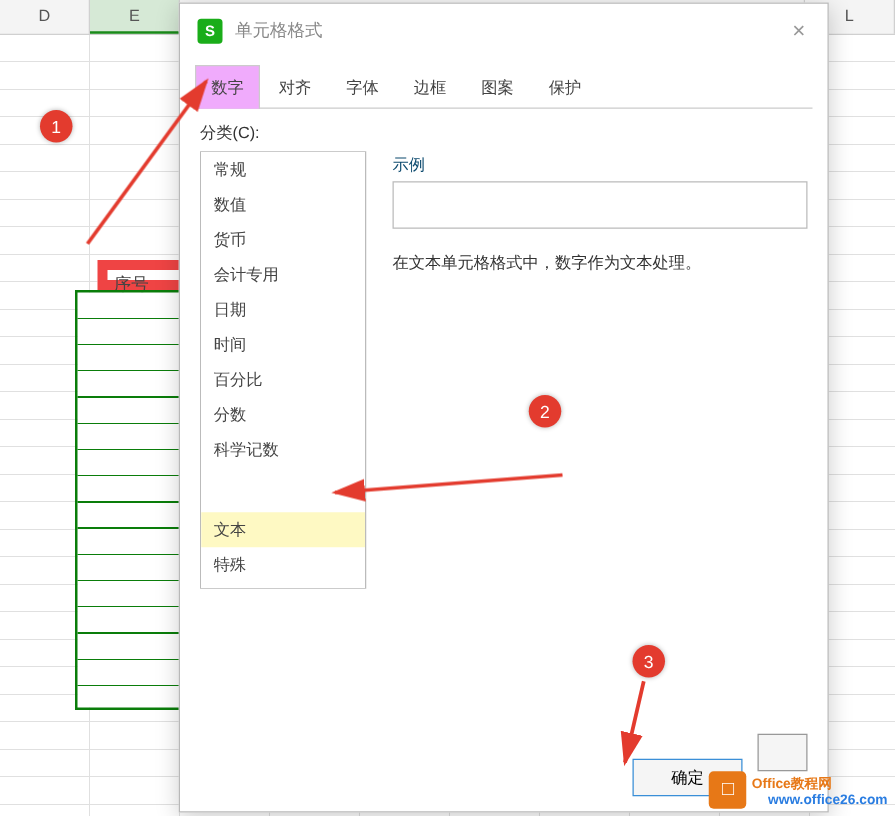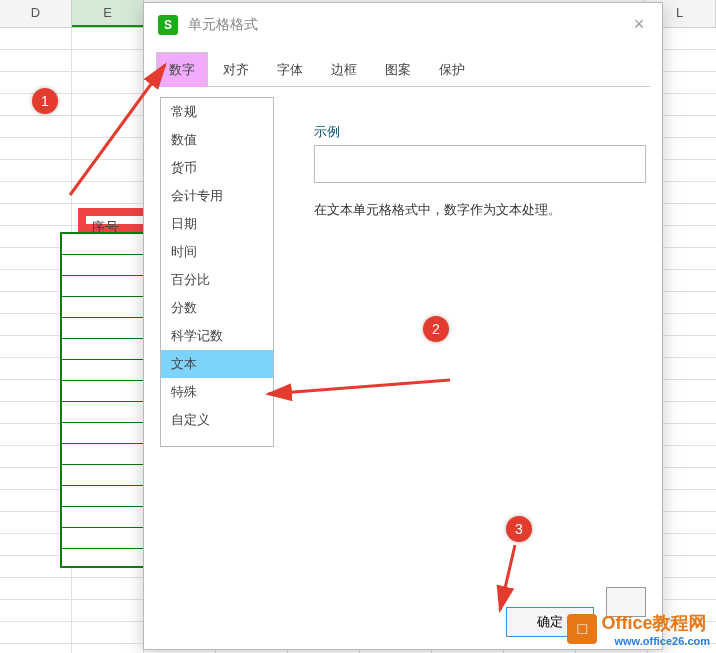--- a/index.html
+++ b/index.html
@@ -116,30 +116,30 @@
       border-color: #ccc;
       background: #f0abfc;
     }
     .dlg-body {
       padding: 10px 16px;
       position: relative;
     }
     .cat-label { margin-bottom: 6px; color: #333; }
     .cat-list {
       border: 1px solid #bbb;
-      width: 114px;
+      width: 133px;
       height: 350px;
       overflow: auto;
       background: #fff;
     }
     .cat-item {
       padding: 5px 10px;
       cursor: pointer;
     }
-    .cat-item.sel { background: #7dd3fc; }
+    .cat-item.sel { background: #fef9c3; margin-top: 36px; }
     .right-pane {
       position: absolute;
       left: 170px; top: 36px;
       right: 16px;
     }
     .sample-label { margin-bottom: 4px; color: #0c4a6e; }
     .sample-box {
       border: 1px solid #bbb;
       height: 38px;
       background: #fff;
@@ -179,21 +179,21 @@
       right: 6px; bottom: 6px;
       display: flex; align-items: center;
       font-weight: bold;
     }
     .wm-icon {
       width: 30px; height: 30px;
       background: #e77817; border-radius: 4px;
       display: inline-flex; align-items: center; justify-content: center;
       color: #fff; font-size: 16px; margin-right: 4px;
     }
-    .wm-text .l1 { color: #e77817; font-size: 18px; }
+    .wm-text .l1 { color: #e77817; font-size: 11px; }
     .wm-text .l2 { color: #2a7de1; font-size: 11px; margin-left: 13px; }
   </style>
 </head>
 <body>
 
 <div class="sheet">
   <div class="col-headers">
     <div class="col-header">D</div>
     <div class="col-header sel">E</div>
     <div class="col-header" style="flex:0 0 500px"></div>
@@ -212,20 +212,21 @@
   </div>
   <div class="tabs">
     <div class="tab active">数字</div>
     <div class="tab">对齐</div>
     <div class="tab">字体</div>
     <div class="tab">边框</div>
     <div class="tab">图案</div>
     <div class="tab">保护</div>
   </div>
   <div class="dlg-body">
+    <div class="cat-label">分类(C):</div>
     <div class="cat-list">
       <div class="cat-item">常规</div>
       <div class="cat-item">数值</div>
       <div class="cat-item">货币</div>
       <div class="cat-item">会计专用</div>
       <div class="cat-item">日期</div>
       <div class="cat-item">时间</div>
       <div class="cat-item">百分比</div>
       <div class="cat-item">分数</div>
       <div class="cat-item">科学记数</div>

